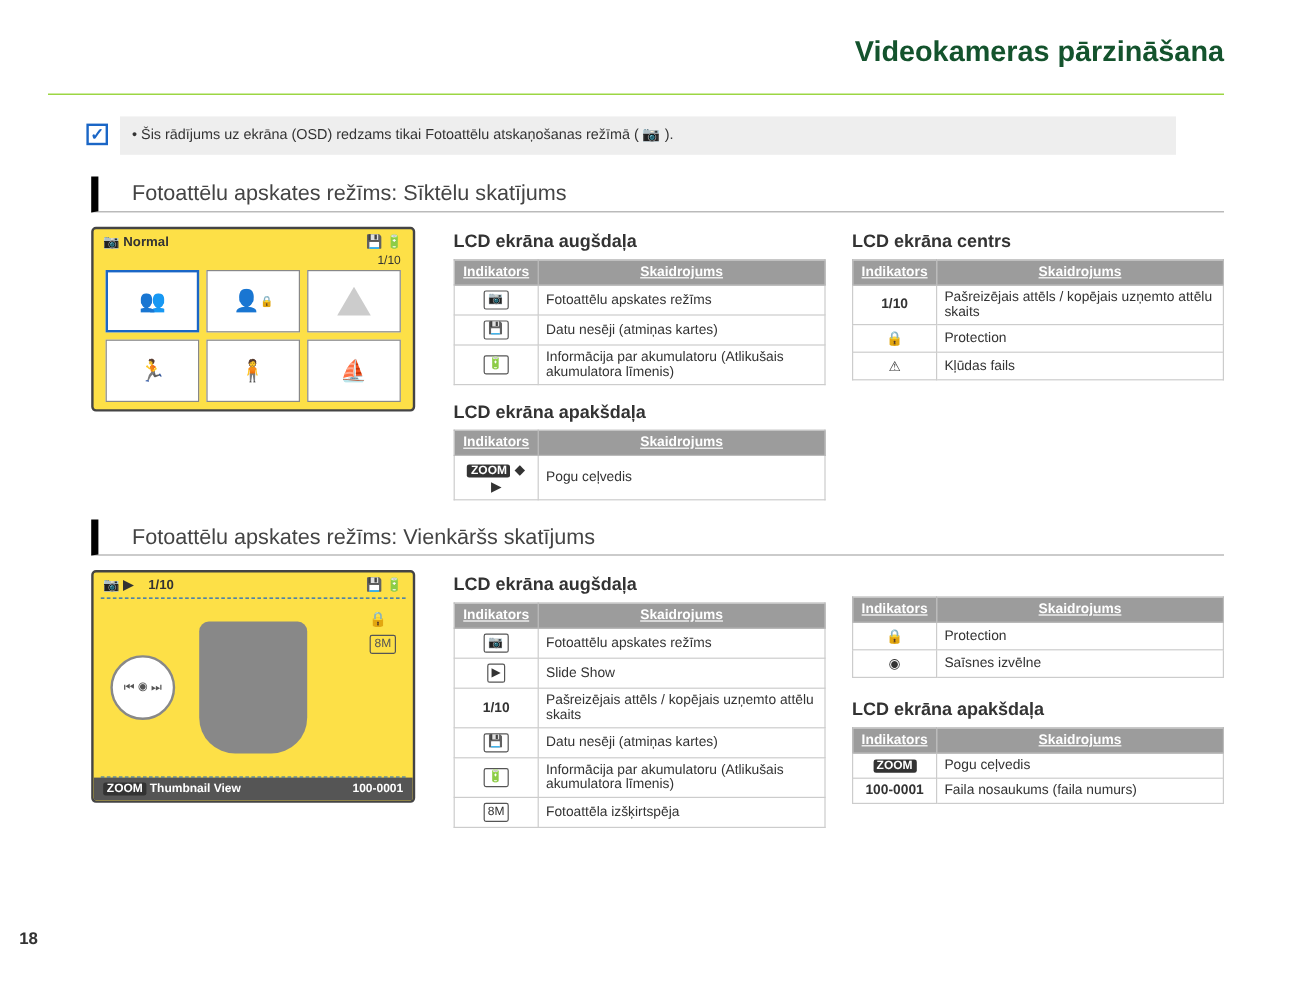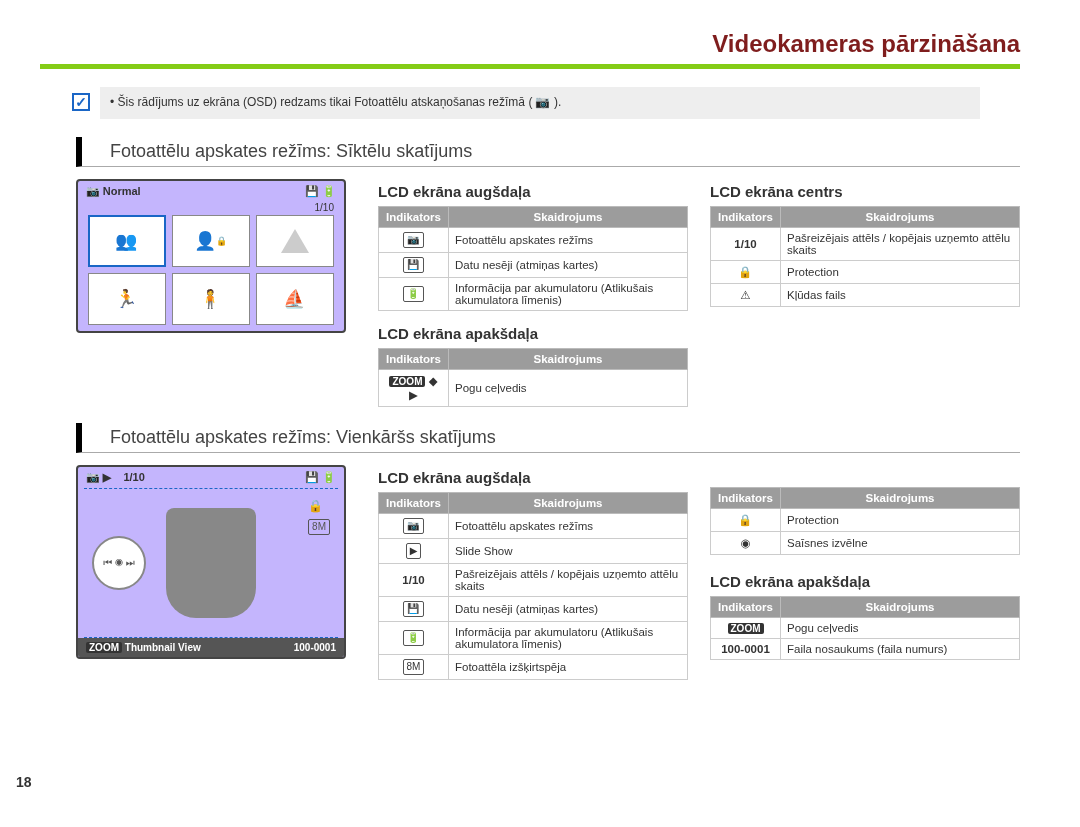--- a/index.html
+++ b/index.html
@@ -8,24 +8,24 @@
     font-size: 12px;
     color: #333;
     margin: 0;
     padding: 30px 60px 30px 40px;
     width: 1080px;
     background: #fff;
   }
   .page-title {
     font-size: 24px;
     font-weight: bold;
-    color: #7f1d1d;
+    color: #14532d;
     text-align: right;
-    border-bottom: 5px solid #84cc16;
-    padding-bottom: 6px;
+    border-bottom: 1px solid #84cc16;
+    padding-bottom: 20px;
     margin-bottom: 18px;
   }
   .note-box {
     background: #eee;
     padding: 8px 10px;
     margin: 10px 40px 18px 60px;
     font-size: 12px;
     position: relative;
   }
   .note-check {
@@ -65,33 +65,34 @@
     width: 100%;
     font-size: 11.5px;
   }
   table.ind th {
     background: #9c9c9c;
     color: #fff;
     font-weight: bold;
     padding: 4px 6px;
     border: 1px solid #bbb;
     text-align:center;
+    text-decoration:underline;
   }
   table.ind td {
     border: 1px solid #ccc;
     padding: 4px 6px;
     vertical-align: middle;
   }
   table.ind td.ic { width: 70px; text-align:center; }
   
   .lcd {
     border: 2px solid #444;
     border-radius: 4px;
     width: 270px;
-    background: #c4b5fd;
+    background: #fde047;
     overflow:hidden;
   }
   .lcd-top {
     display:flex; justify-content:space-between; align-items:center;
     padding:4px 8px; font-size:11px; font-weight:bold;
   }
   .thumb-grid {
     display:grid; grid-template-columns:repeat(3,1fr);
     gap:6px; padding:0 10px 6px 10px;
   }

